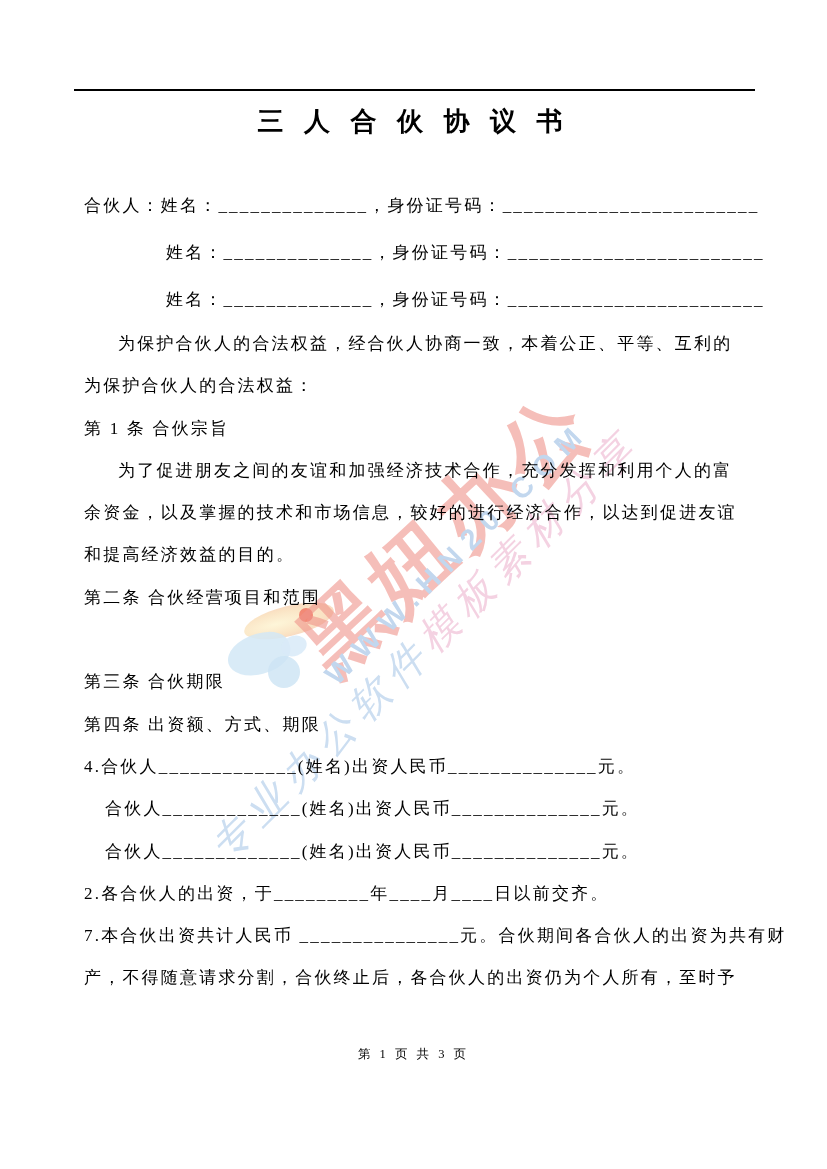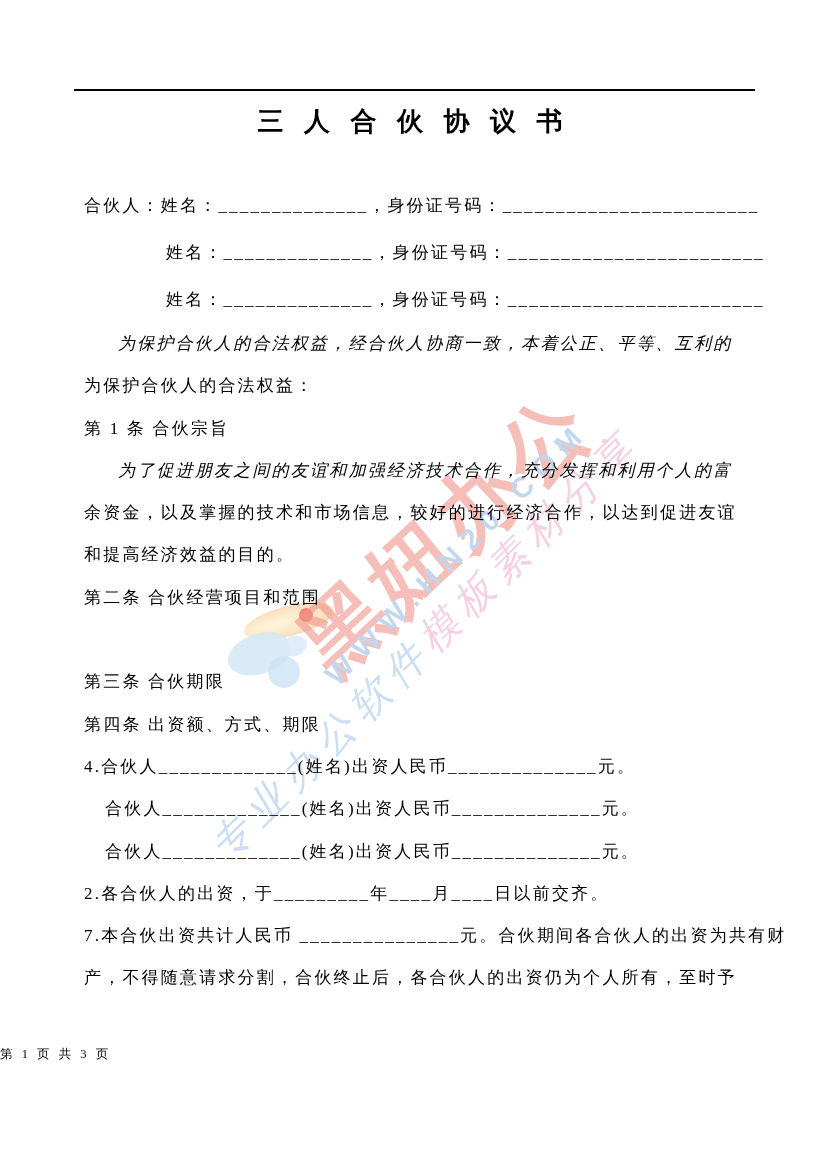--- a/index.html
+++ b/index.html
@@ -56,27 +56,27 @@
   .title {
     position:absolute; left:0; right:0; top:97px; z-index:2; margin:0;
     text-align:center; font-size:26px; font-weight:bold; letter-spacing:7px; line-height:50px;
   }
   .content {
     position:absolute; left:84px; top:182px; width:690px; z-index:2;
     font-size:17px; letter-spacing:2.2px;
   }
   .line { height:42.3px; line-height:42.3px; white-space:nowrap; }
   .line.tall { height:47px; line-height:47px; }
-  .ind1 { padding-left:34px;font-style:italic; }
+  .ind1 { padding-left:34px; }
   .ind2 { padding-left:21px; }
   .ind3 { padding-left:82px; }
   .u { border-bottom:1px solid #000; padding:0 9px; }
   .footer {
     position:absolute; left:0; right:0; top:1046px; z-index:2;
-    font-size:12.5px; letter-spacing:3px;
+    text-align:center; font-size:12.5px; letter-spacing:3px;
   }
 </style>
 </head>
 <body>
 
 <div class="page">
 
   <div class="watermark">
     <div class="blob blob-warm"></div>
     <div class="blob blob-red-dot"></div>

